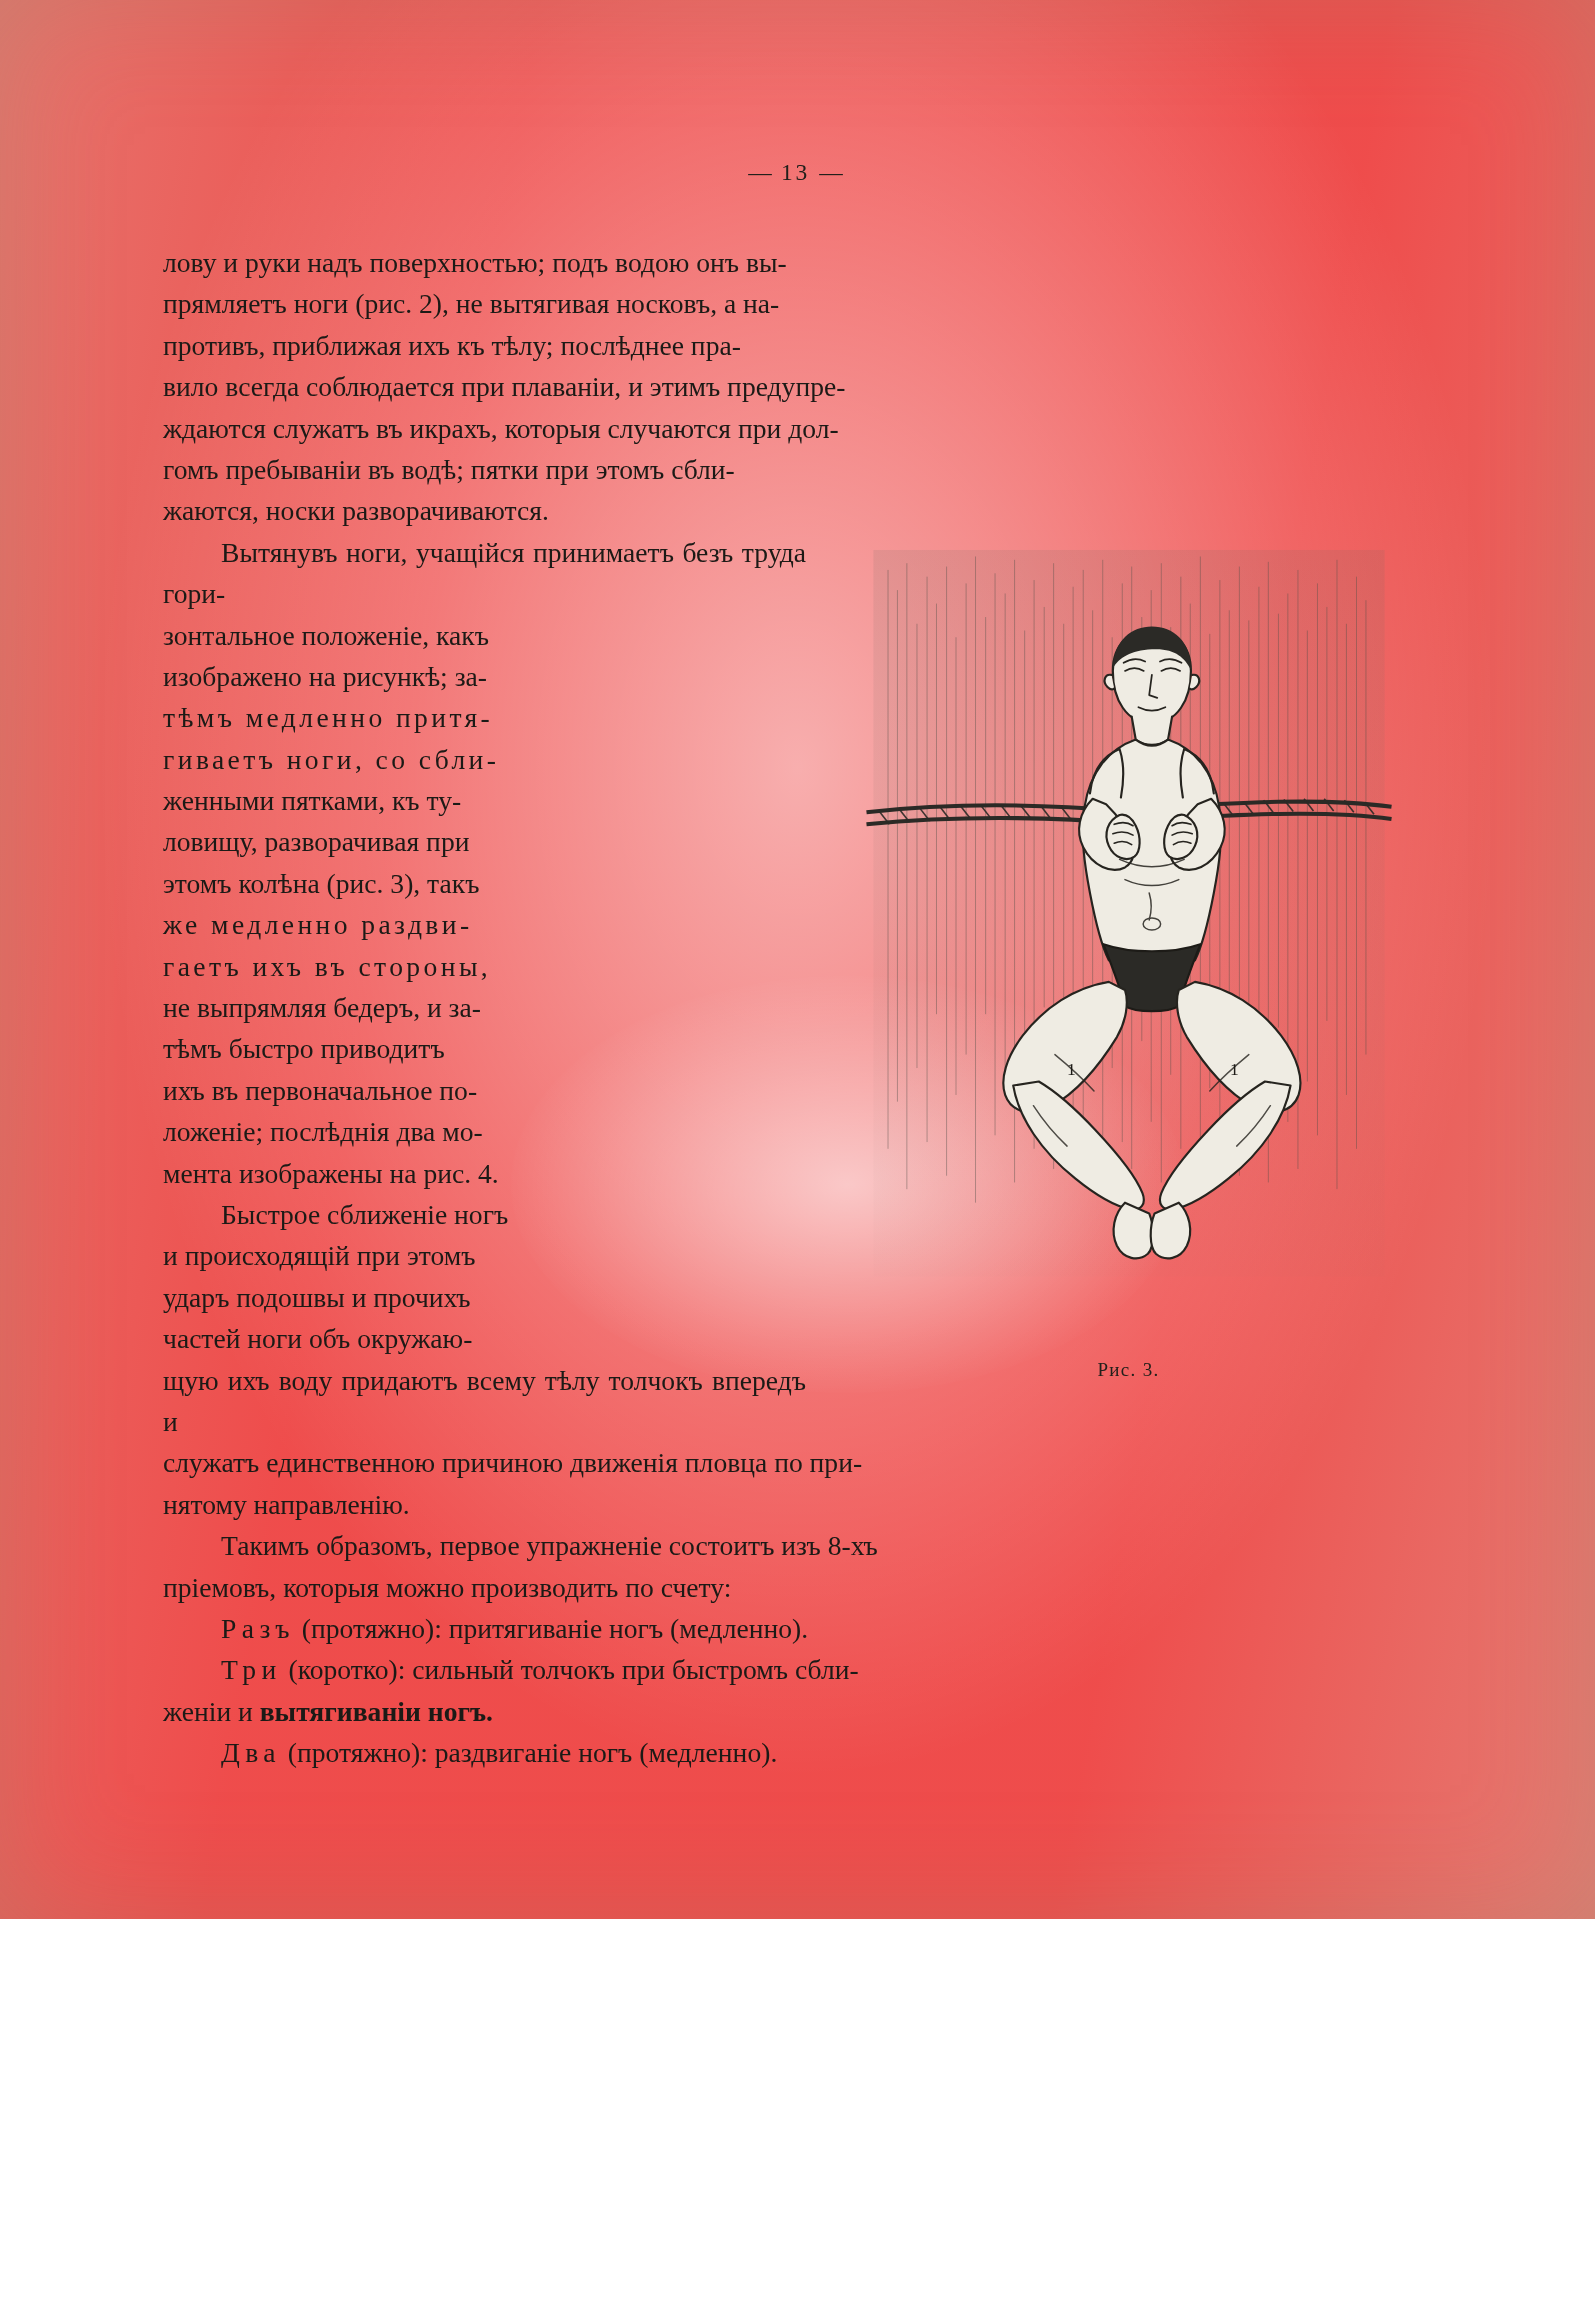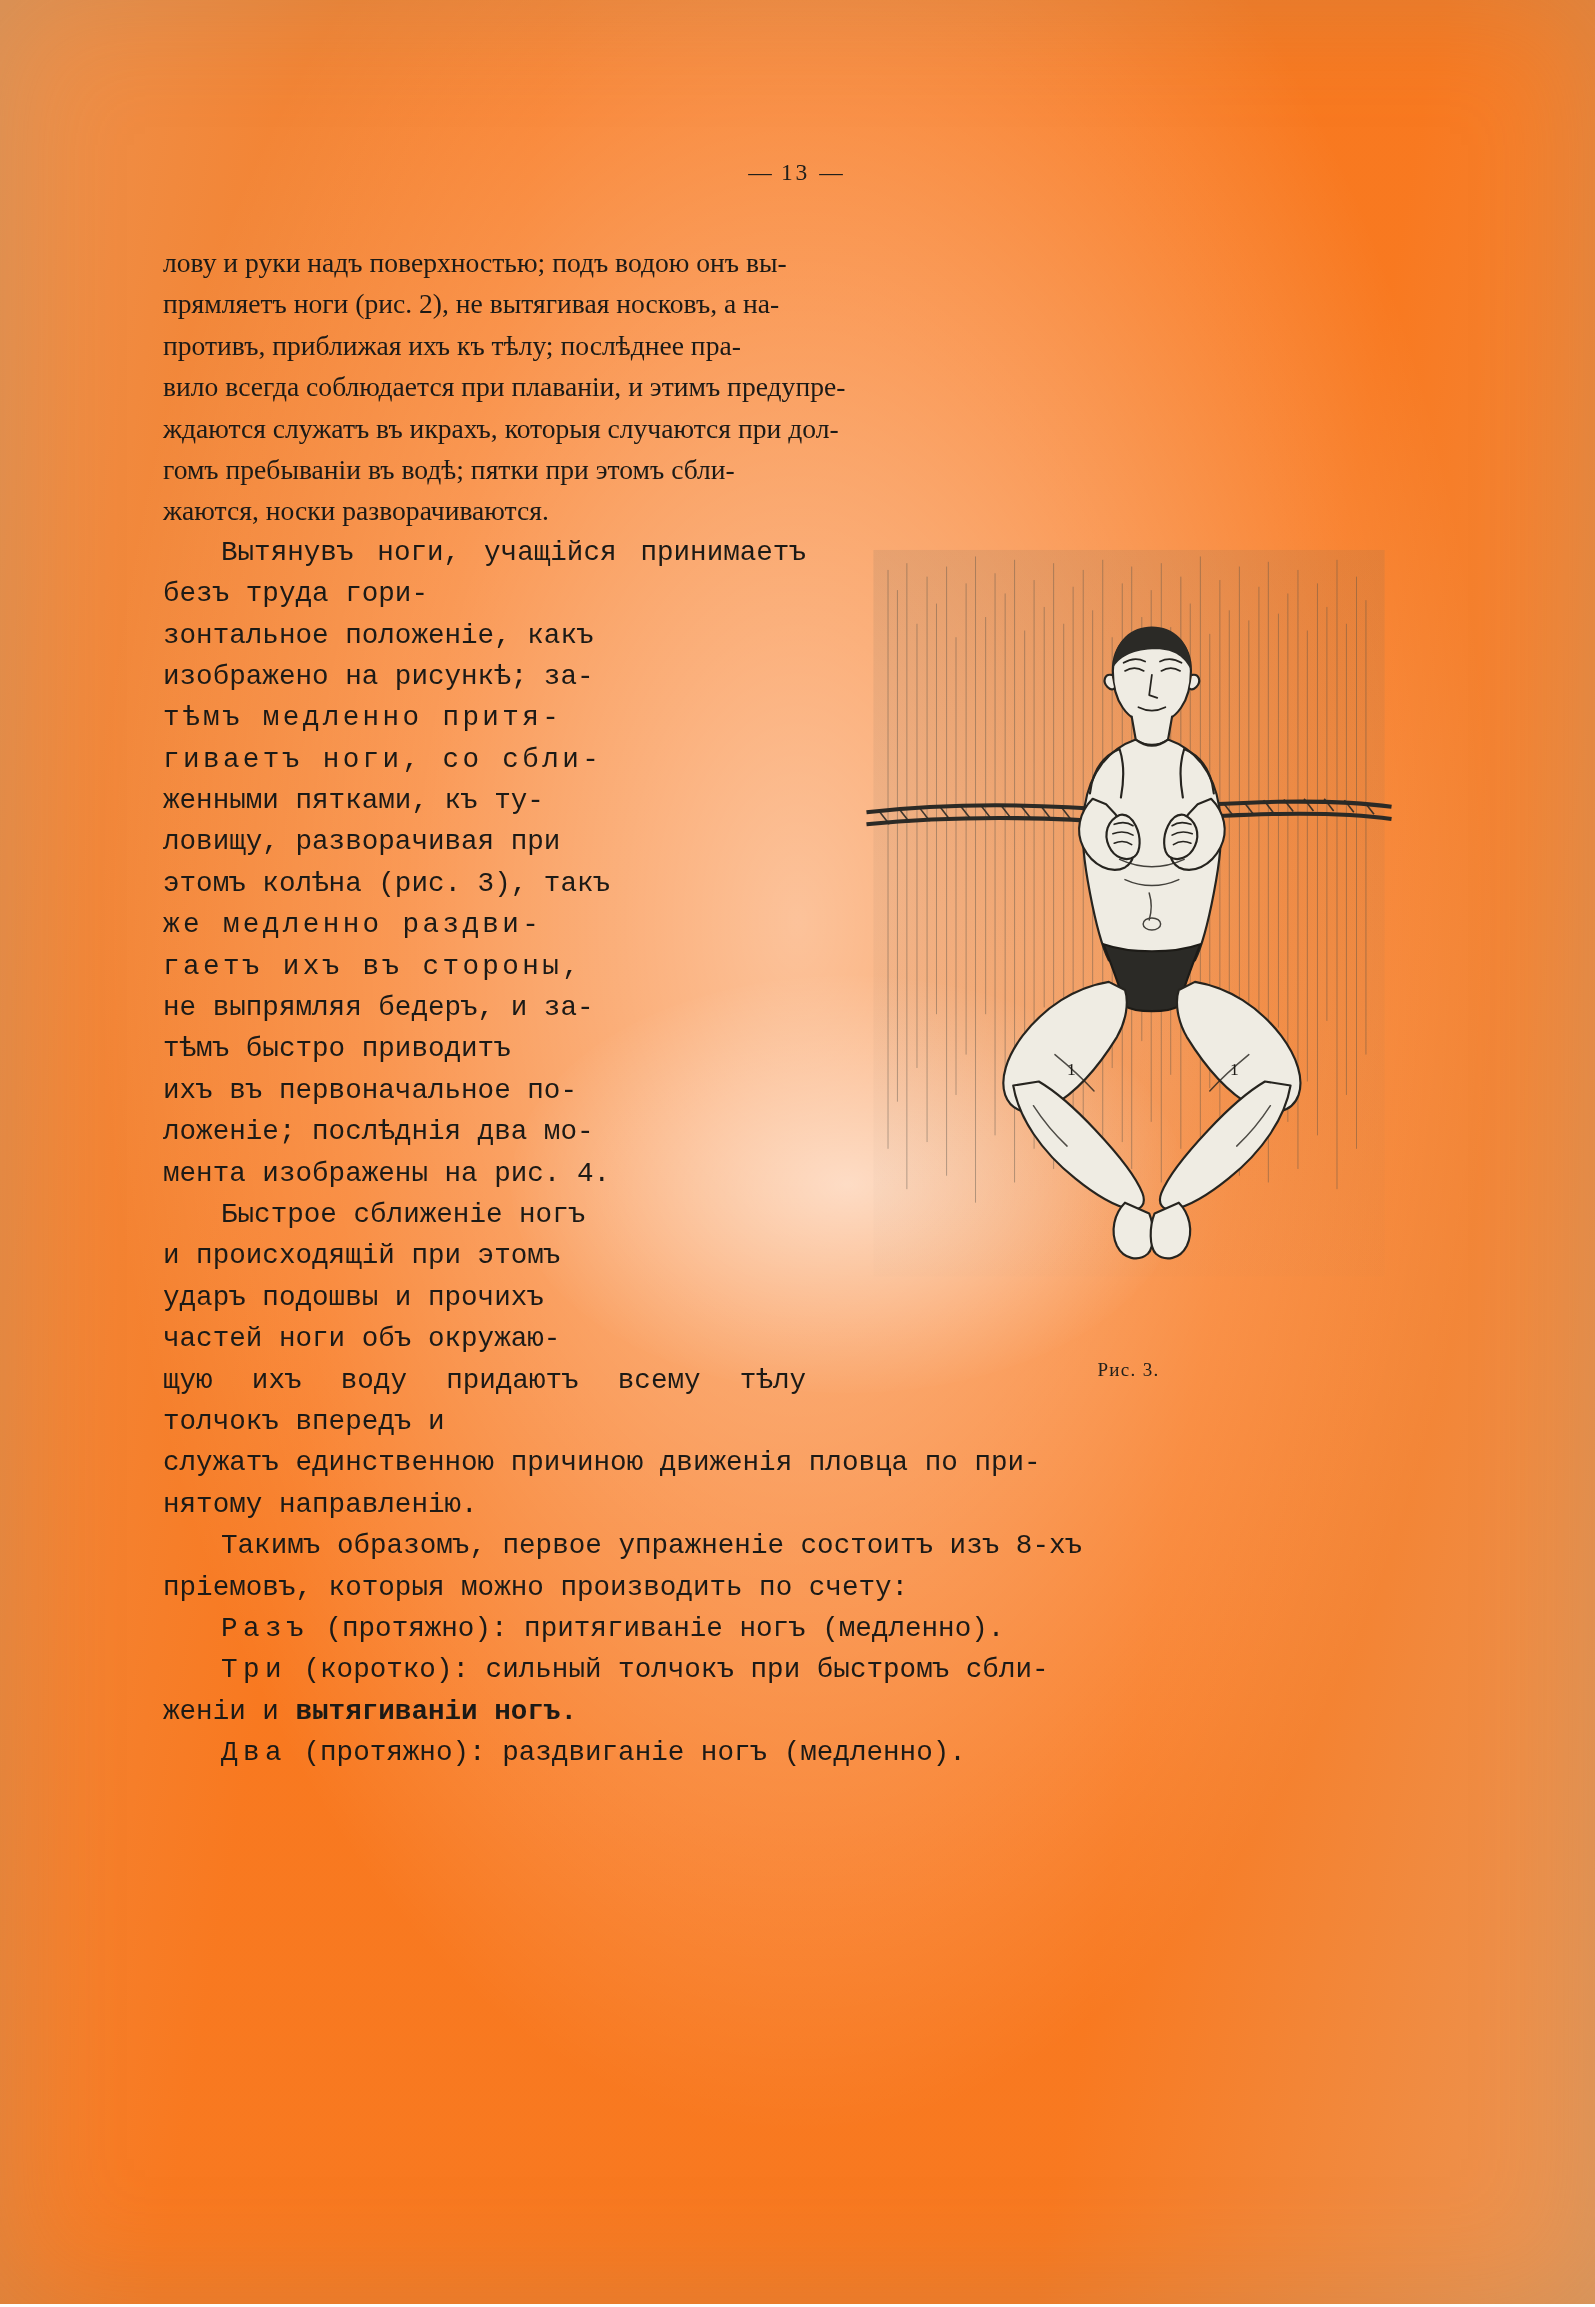--- a/index.html
+++ b/index.html
@@ -3,22 +3,22 @@
 <meta charset="utf-8">
 <style>
   html, body {
     margin: 0;
     padding: 0;
     background: #ffffff;
   }
   .page {
     position: relative;
     width: 1595px;
-    height: 2304px;
-    background: #f97316;
+    height: 1919px;
+    background: #ef4444;
     overflow: hidden;
     font-family: "Liberation Serif", serif;
     color: #1d1b17;
   }
   
   .paper-grain {
     position: absolute;
     inset: 0;
     pointer-events: none;
     background:
@@ -70,21 +70,21 @@
     font-size: 27.6px;
     line-height: 1.50;
     color: #1c1a16;
     text-rendering: optimizeLegibility;
   }
 
   p.para {
     margin: 0 0 0 0;
     text-align: justify;
   }
-  p.indent { text-indent: 58px; font-family: Liberation Mono, monospace; }
+  p.indent { text-indent: 58px; }
 
   
   .figure-float {
     float: right;
     width: 599px;
     margin: 10.8px 0 6.7px 23px;
     shape-margin: 6.7px;
   }
 
   .fig-box {

